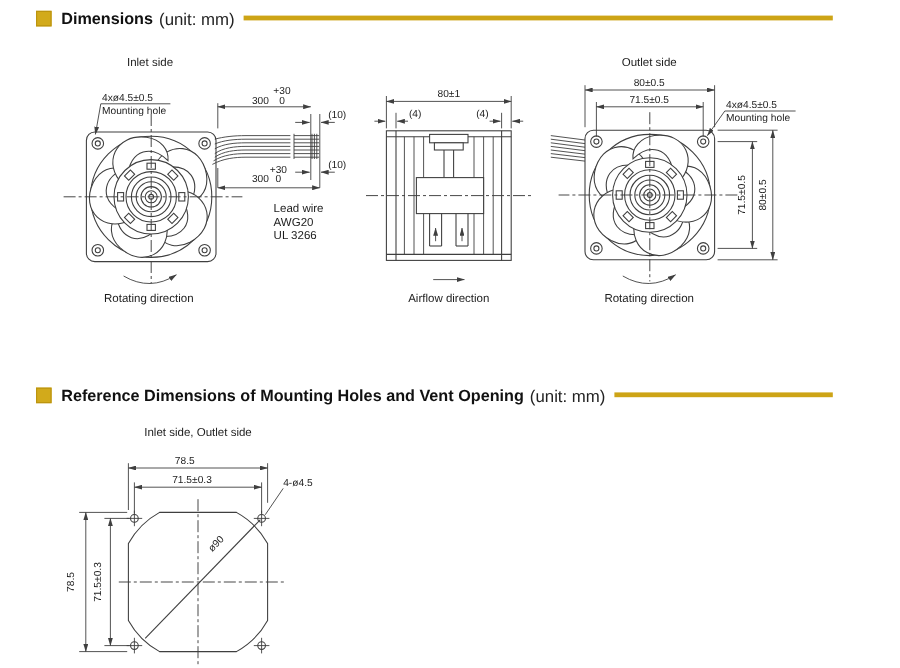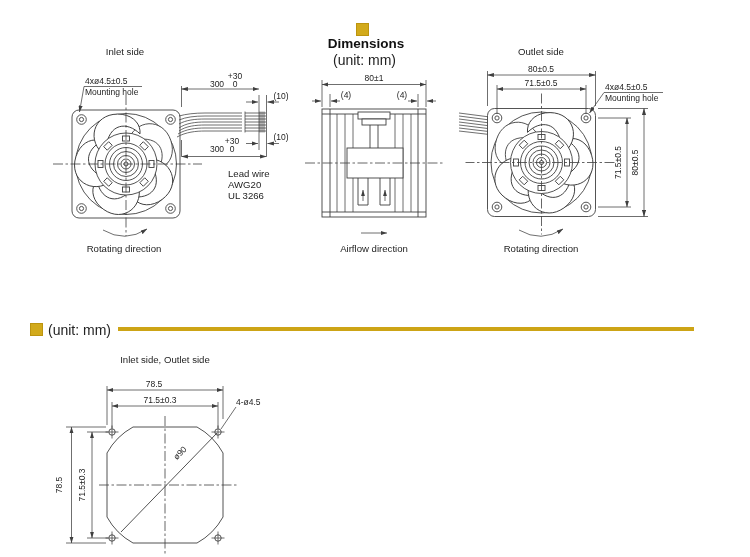--- a/index.html
+++ b/index.html
@@ -16,21 +16,21 @@
   .t9{font-size:9.6px;}
   .mid{text-anchor:middle;}
   .ln{stroke:#3f3f3f;stroke-width:0.9;fill:none;}
   .lnf{stroke:#3f3f3f;stroke-width:0.9;fill:#ffffff;}
   .dim{stroke:#3f3f3f;stroke-width:0.75;fill:none;}
   .cl{stroke:#3f3f3f;stroke-width:0.8;fill:none;stroke-dasharray:10 2.5 2.5 2.5;}
 </style>
 </head>
 <body>
 
-<div class="sec-header" style="top:23px;flex-direction:column;">
+<div class="sec-header" style="top:8px;">
   <span class="sq"></span>
   <span class="sec-title">Dimensions</span>
   <span class="sec-unit">(unit: mm)</span>
   <span class="rule"></span>
 </div>
 
 <svg style="top:40px;" width="750" height="270" viewBox="0 40 750 270" xmlns="http://www.w3.org/2000/svg" xmlns:xlink="http://www.w3.org/1999/xlink">
   <defs>
     <marker id="ah" viewBox="0 0 10 6" refX="9.5" refY="3" markerWidth="9" markerHeight="5.4" orient="auto-start-reverse">
       <path d="M0,0 L10,3 L0,6 Z" fill="#3f3f3f"></path>
@@ -216,20 +216,21 @@
     <line class="dim" x1="644" y1="108.5" x2="644" y2="216.5" marker-start="url(#ah)" marker-end="url(#ah)"></line>
     <text class="t8 mid" transform="rotate(-90 638 162.5)" x="638" y="162.5">80±0.5</text>
 
     <path class="dim" d="M519,230 Q 541,243 563,229" marker-end="url(#ah)"></path>
     <text class="t9 mid" x="541" y="252">Rotating direction</text>
   </g>
 </svg>
 
 <div class="sec-header" style="top:322px;">
   <span class="sq"></span>
+  <span class="sec-title">Reference Dimensions of Mounting Holes and Vent Opening</span>
   <span class="sec-unit">(unit: mm)</span>
   <span class="rule"></span>
 </div>
 
 <svg style="top:345px;" width="750" height="212" viewBox="0 345 750 212" xmlns="http://www.w3.org/2000/svg">
   <defs>
     <marker id="ahb" viewBox="0 0 10 6" refX="9.5" refY="3" markerWidth="9" markerHeight="5.4" orient="auto-start-reverse">
       <path d="M0,0 L10,3 L0,6 Z" fill="#3f3f3f"></path>
     </marker>
   </defs>

